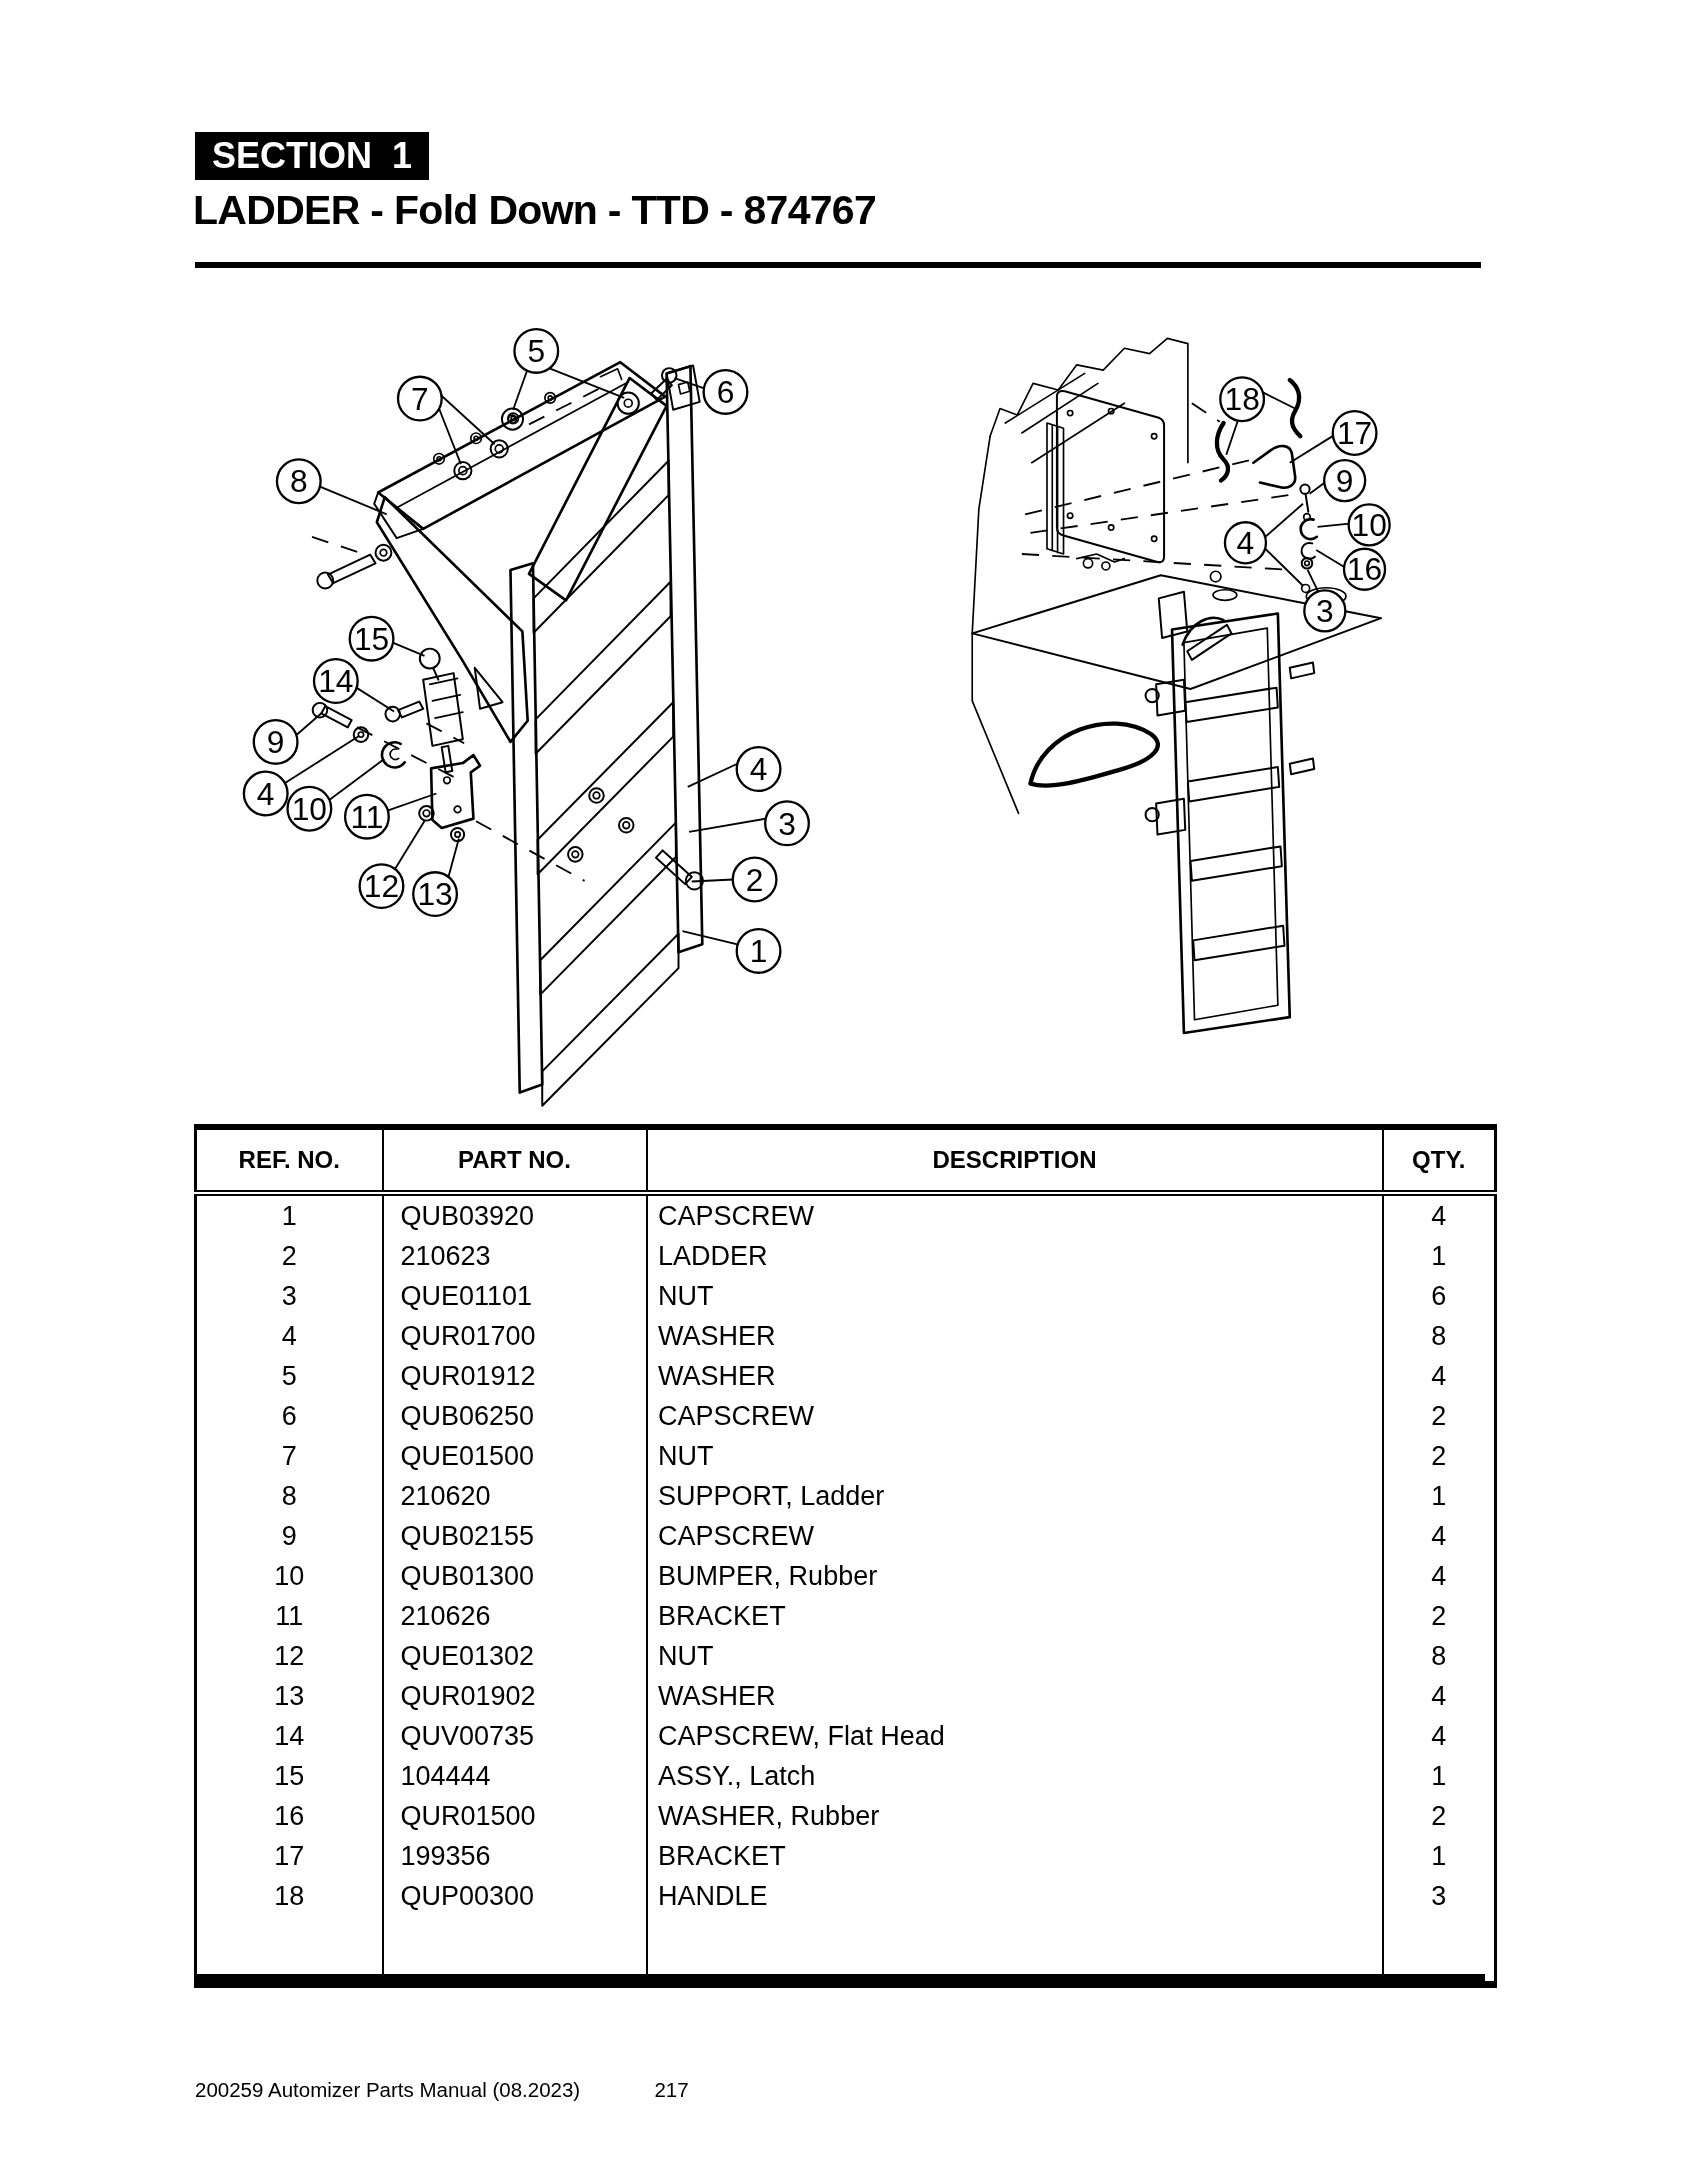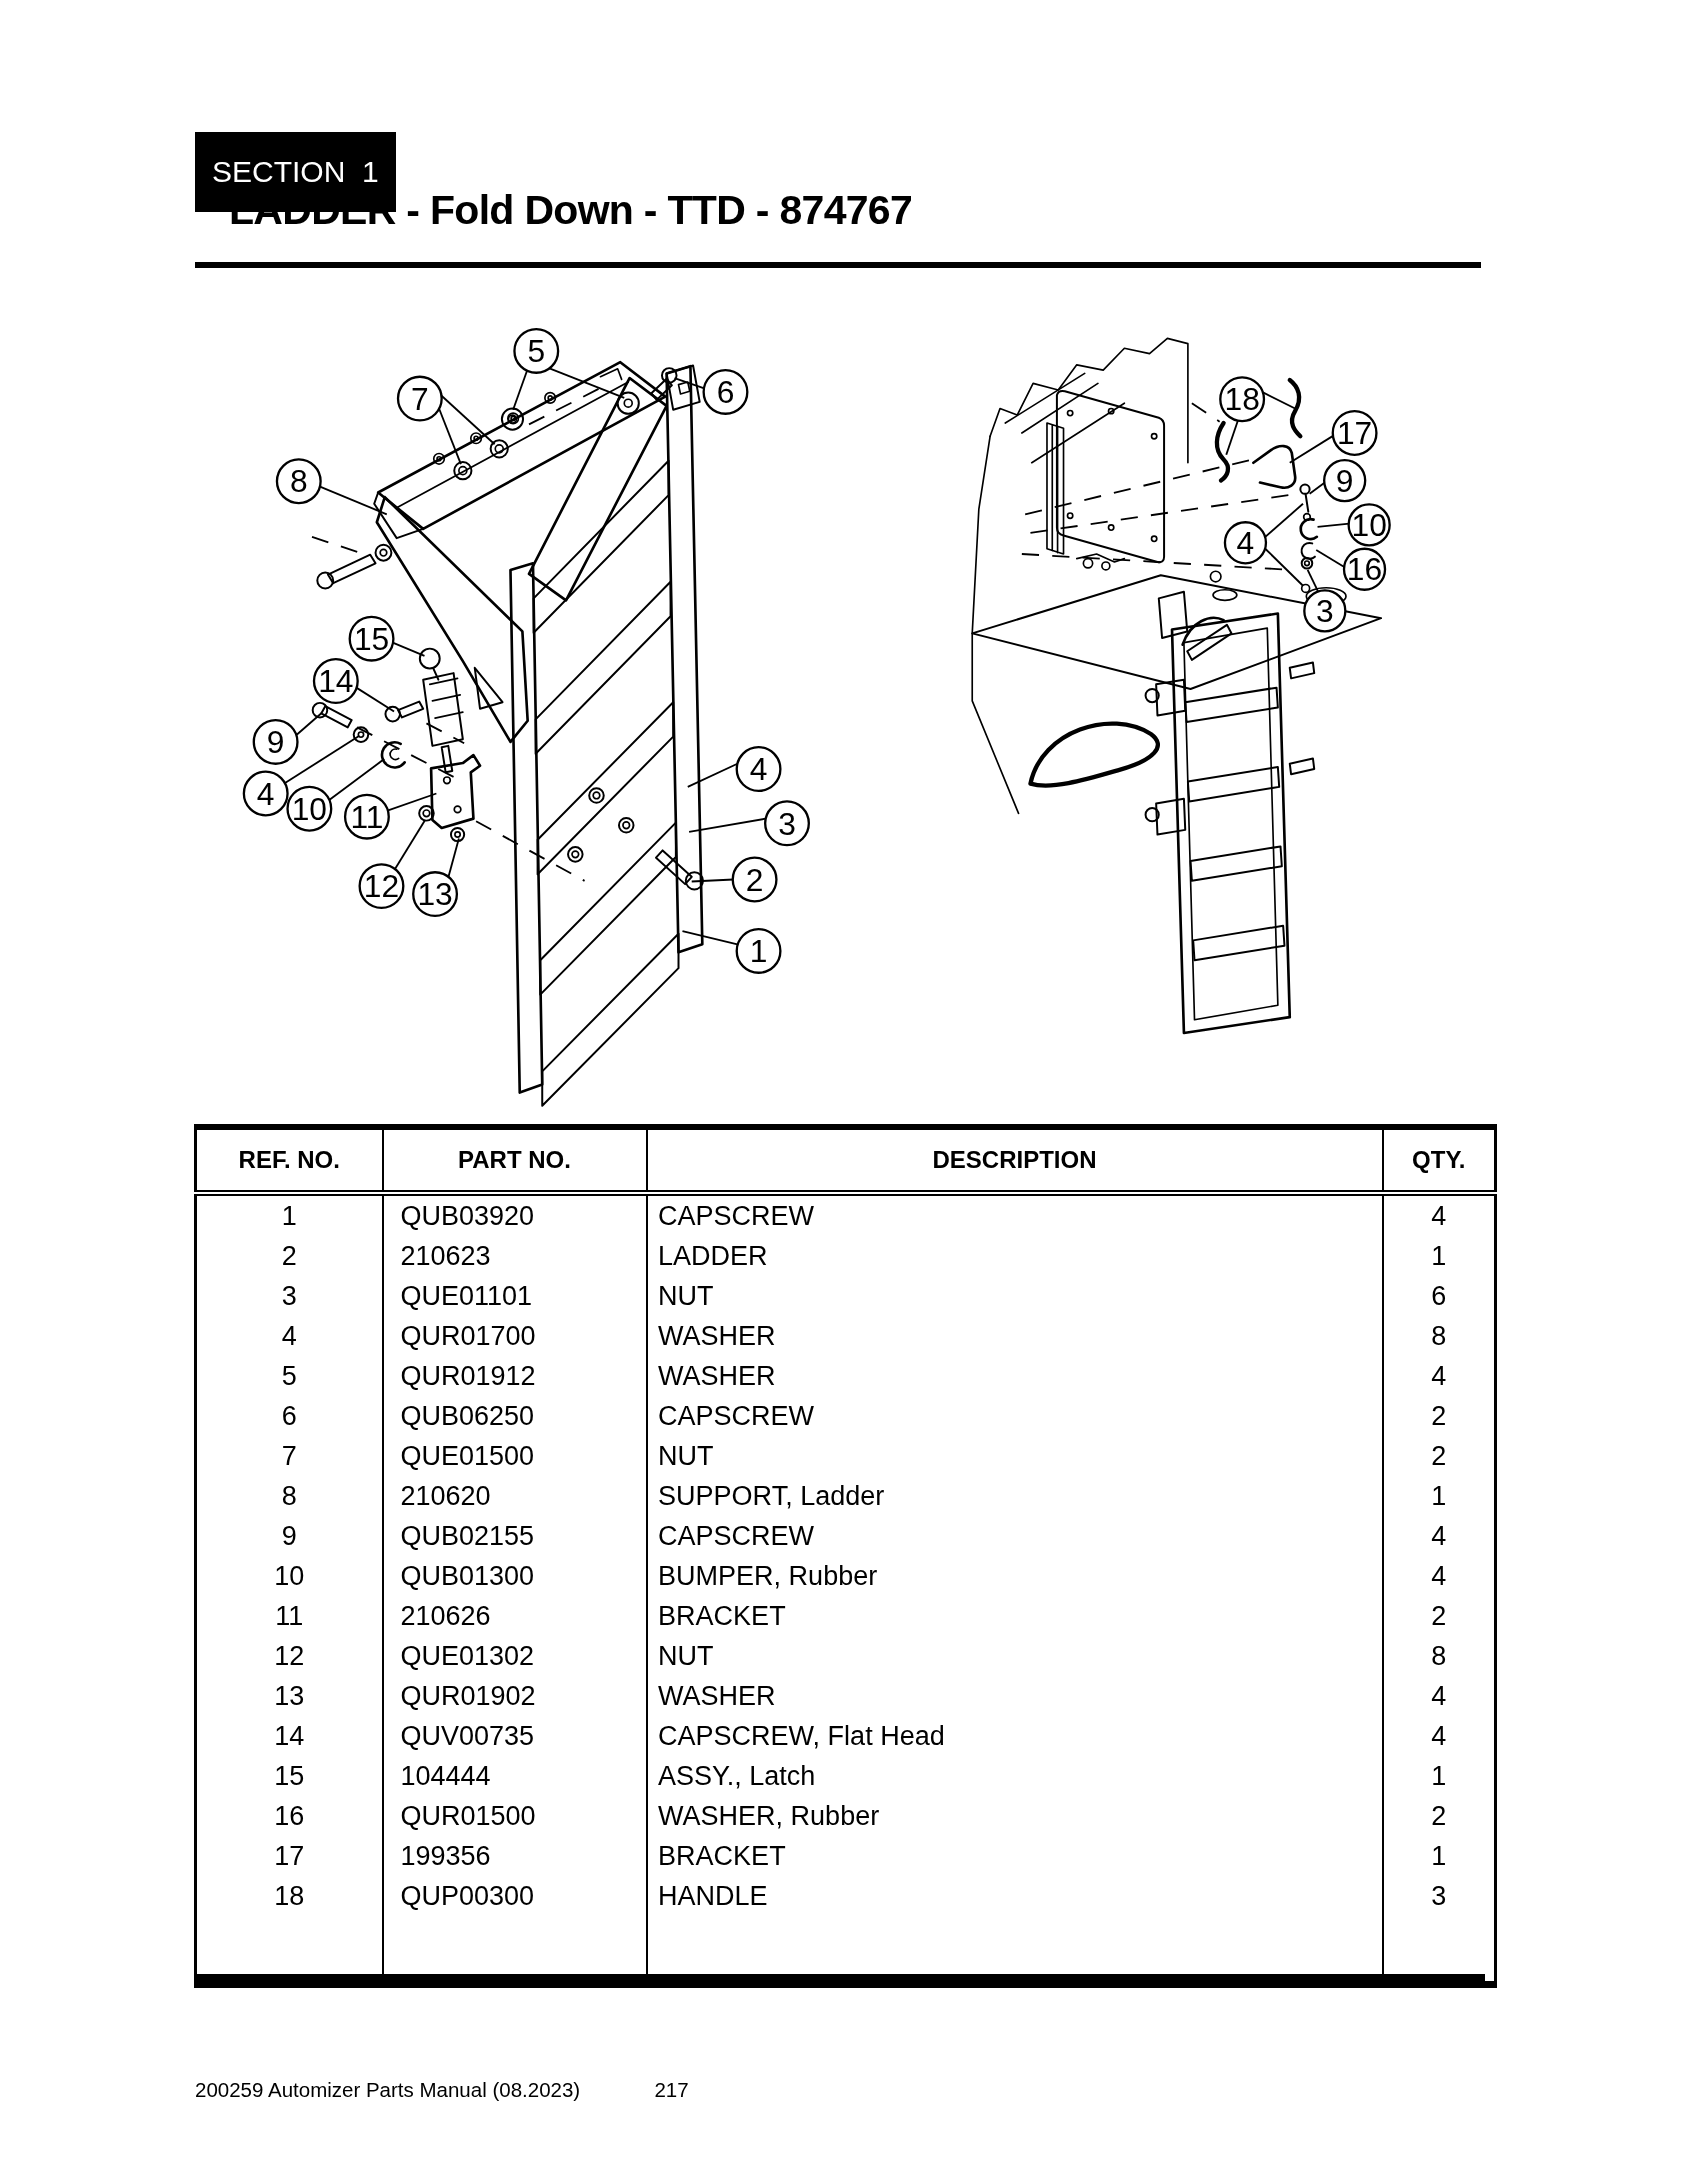--- a/index.html
+++ b/index.html
@@ -1,23 +1,23 @@
 <!DOCTYPE html>
 <html style="font-size:10.6px"><head>
 <meta charset="utf-8">
 <style>
   html,body{margin:0;padding:0;background:#fff;}
   #page{position:relative;width:1687px;height:2183px;background:#ffffff;
         font-family:"Liberation Sans",sans-serif;color:#000;overflow:hidden;}
 
   .section-badge{position:absolute;left:195px;top:132px;height:48px;line-height:48px;
-    background:#000;color:#fff;font-size:30px;font-weight:normal;padding:16px 17px;
+    background:#000;color:#fff;font-size:36px;font-weight:bold;padding:0 17px;
     white-space:pre;display:inline-block;}
   .page-title{position:absolute;left:193px;top:187px;font-size:41px;font-weight:bold;
-    letter-spacing:-0.7px;white-space:pre;margin-left:36px;}
+    letter-spacing:-0.7px;white-space:pre;}
   .title-rule{position:absolute;left:195px;top:262px;width:1286px;height:6px;background:#000;}
   .bottom-rule{position:absolute;left:195px;top:1974px;width:1290px;height:6.6px;background:#000;}
 
   .parts-table{position:absolute;left:194px;top:1124px;width:1300px;height:823px;
     border-collapse:collapse;table-layout:fixed;background:#fff;
     border:3.3px solid #000;border-top-width:6px;border-bottom-width:7.3px;}
   .parts-table col.c-ref{width:187px;}
   .parts-table col.c-part{width:264px;}
   .parts-table col.c-desc{width:736px;}
   .parts-table col.c-qty{width:113px;}

